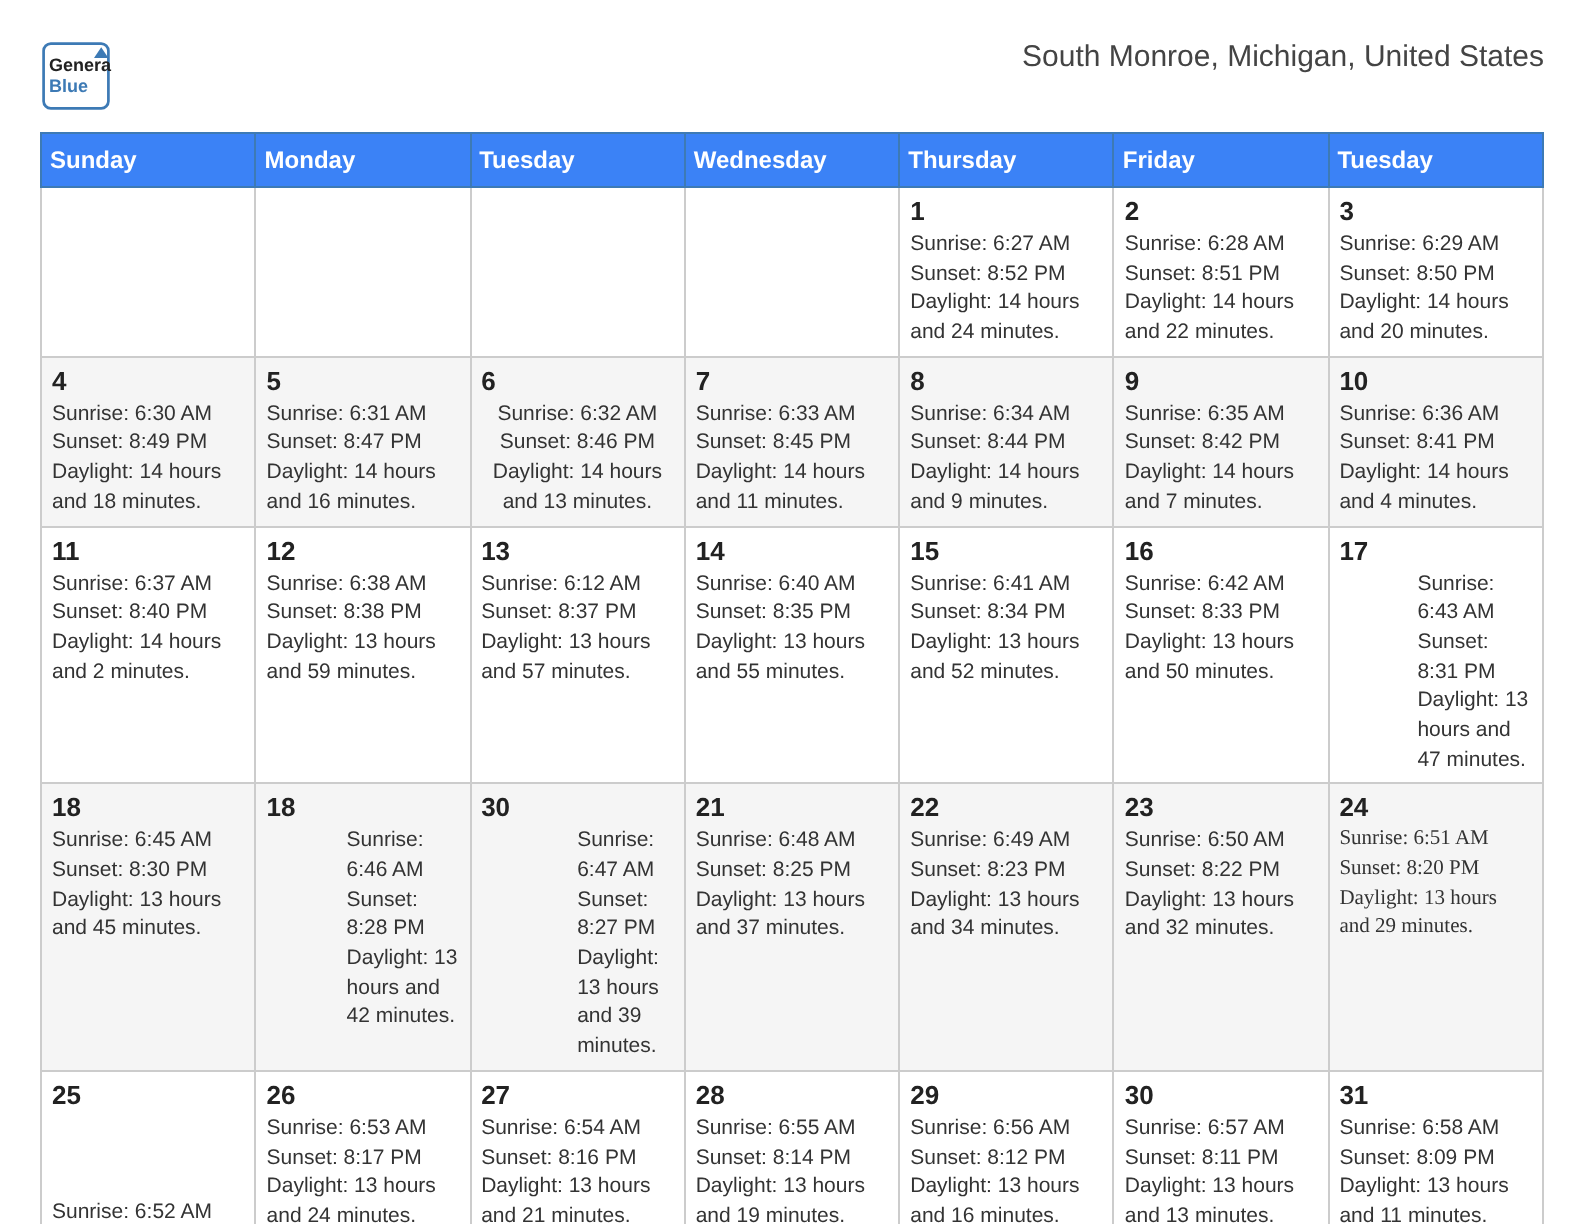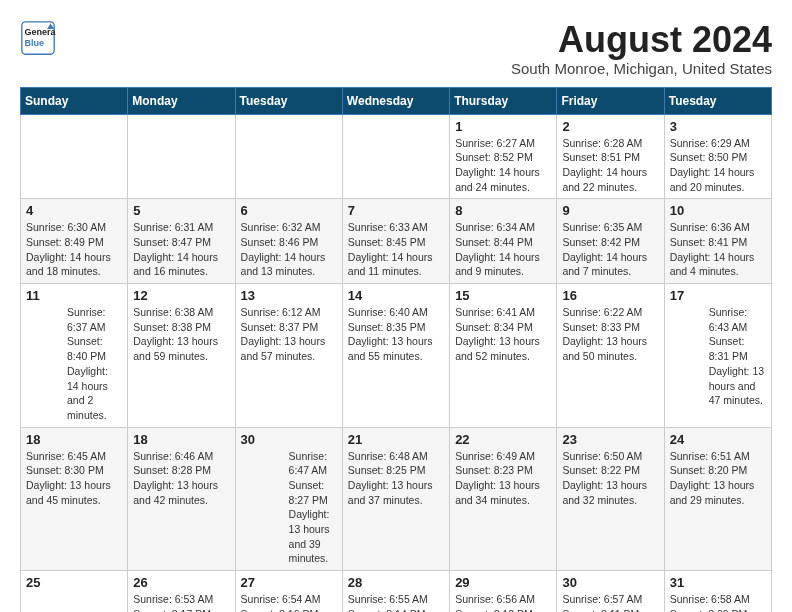--- a/index.html
+++ b/index.html
@@ -37,21 +37,21 @@
     .location {
       font-size: 15px;
       color: #444;
     }
     .calendar {
       width: 100%;
       border-collapse: collapse;
       font-size: 11px;
     }
     .calendar th {
-      background-color: #0c4a6e;
+      background-color: #3b82f6;
       color: #fff;
       padding: 6px 4px;
       text-align: left;
       font-size: 12px;
       font-weight: bold;
       border: 1px solid #3d7ab5;
     }
     .calendar td {
       border: 1px solid #ccc;
       vertical-align: top;
@@ -82,21 +82,20 @@
 <div class="header">
   <div class="logo">
     <svg class="logo-icon" viewBox="0 0 40 40">
       <rect x="2" y="2" width="36" height="36" rx="4" fill="#fff" stroke="#3d7ab5" stroke-width="1.5"></rect>
       <text x="5" y="17" font-family="Arial" font-size="10" font-weight="bold" fill="#222">General</text>
       <text x="5" y="29" font-family="Arial" font-size="10" font-weight="bold" fill="#3d7ab5">Blue</text>
       <polygon points="30,10 38,10 34,4" fill="#3d7ab5"></polygon>
     </svg>
   </div>
   <div class="title-block">
-    <div class="month-year">August 2024</div>
     <div class="location">South Monroe, Michigan, United States</div>
   </div>
 </div>
 
 <table class="calendar">
   <thead>
     <tr id="weekday-header">
         <th>Sunday</th>
         <th>Monday</th>
         <th>Tuesday</th>
@@ -139,21 +138,21 @@
 Daylight: 14 hours and 18 minutes.</div>
         </td>
         <td>
           <div class="day-number">5</div>
           <div class="day-info" style="white-space: pre-line;">Sunrise: 6:31 AM
 Sunset: 8:47 PM
 Daylight: 14 hours and 16 minutes.</div>
         </td>
         <td>
           <div class="day-number">6</div>
-          <div class="day-info" style="white-space: pre-line;">Sunrise: 6:32 AM
+          <div class="day-info" style="white-space: pre-line; text-align: center;">Sunrise: 6:32 AM
 Sunset: 8:46 PM
 Daylight: 14 hours and 13 minutes.</div>
         </td>
         <td>
           <div class="day-number">7</div>
           <div class="day-info" style="white-space: pre-line;">Sunrise: 6:33 AM
 Sunset: 8:45 PM
 Daylight: 14 hours and 11 minutes.</div>
         </td>
         <td>
@@ -171,21 +170,21 @@
         <td>
           <div class="day-number">10</div>
           <div class="day-info" style="white-space: pre-line;">Sunrise: 6:36 AM
 Sunset: 8:41 PM
 Daylight: 14 hours and 4 minutes.</div>
         </td>
       </tr>
       <tr>
         <td>
           <div class="day-number">11</div>
-          <div class="day-info" style="white-space: pre-line; margin-left: 41px;">Sunrise: 6:37 AM
+          <div class="day-info" style="white-space: pre-line;">Sunrise: 6:37 AM
 Sunset: 8:40 PM
 Daylight: 14 hours and 2 minutes.</div>
         </td>
         <td>
           <div class="day-number">12</div>
           <div class="day-info" style="white-space: pre-line;">Sunrise: 6:38 AM
 Sunset: 8:38 PM
 Daylight: 13 hours and 59 minutes.</div>
         </td>
         <td>
@@ -201,41 +200,41 @@
 Daylight: 13 hours and 55 minutes.</div>
         </td>
         <td>
           <div class="day-number">15</div>
           <div class="day-info" style="white-space: pre-line;">Sunrise: 6:41 AM
 Sunset: 8:34 PM
 Daylight: 13 hours and 52 minutes.</div>
         </td>
         <td>
           <div class="day-number">16</div>
-          <div class="day-info" style="white-space: pre-line;">Sunrise: 6:22 AM
+          <div class="day-info" style="white-space: pre-line;">Sunrise: 6:42 AM
 Sunset: 8:33 PM
 Daylight: 13 hours and 50 minutes.</div>
         </td>
         <td>
           <div class="day-number">17</div>
           <div class="day-info" style="white-space: pre-line; margin-left: 39px;">Sunrise: 6:43 AM
 Sunset: 8:31 PM
 Daylight: 13 hours and 47 minutes.</div>
         </td>
       </tr>
       <tr>
         <td>
           <div class="day-number">18</div>
           <div class="day-info" style="white-space: pre-line;">Sunrise: 6:45 AM
 Sunset: 8:30 PM
 Daylight: 13 hours and 45 minutes.</div>
         </td>
         <td>
           <div class="day-number">18</div>
-          <div class="day-info" style="white-space: pre-line;">Sunrise: 6:46 AM
+          <div class="day-info" style="white-space: pre-line; margin-left: 40px;">Sunrise: 6:46 AM
 Sunset: 8:28 PM
 Daylight: 13 hours and 42 minutes.</div>
         </td>
         <td>
           <div class="day-number">30</div>
           <div class="day-info" style="white-space: pre-line; margin-left: 48px;">Sunrise: 6:47 AM
 Sunset: 8:27 PM
 Daylight: 13 hours and 39 minutes.</div>
         </td>
         <td>
@@ -251,21 +250,21 @@
 Daylight: 13 hours and 34 minutes.</div>
         </td>
         <td>
           <div class="day-number">23</div>
           <div class="day-info" style="white-space: pre-line;">Sunrise: 6:50 AM
 Sunset: 8:22 PM
 Daylight: 13 hours and 32 minutes.</div>
         </td>
         <td>
           <div class="day-number">24</div>
-          <div class="day-info" style="white-space: pre-line;">Sunrise: 6:51 AM
+          <div class="day-info" style="white-space: pre-line; font-family: Liberation Serif, serif;">Sunrise: 6:51 AM
 Sunset: 8:20 PM
 Daylight: 13 hours and 29 minutes.</div>
         </td>
       </tr>
       <tr>
         <td>
           <div class="day-number">25</div>
           <div class="day-info" style="white-space: pre-line; margin-top: 44px;">Sunrise: 6:52 AM
 Sunset: 8:19 PM
 Daylight: 13 hours and 27 minutes.</div>

